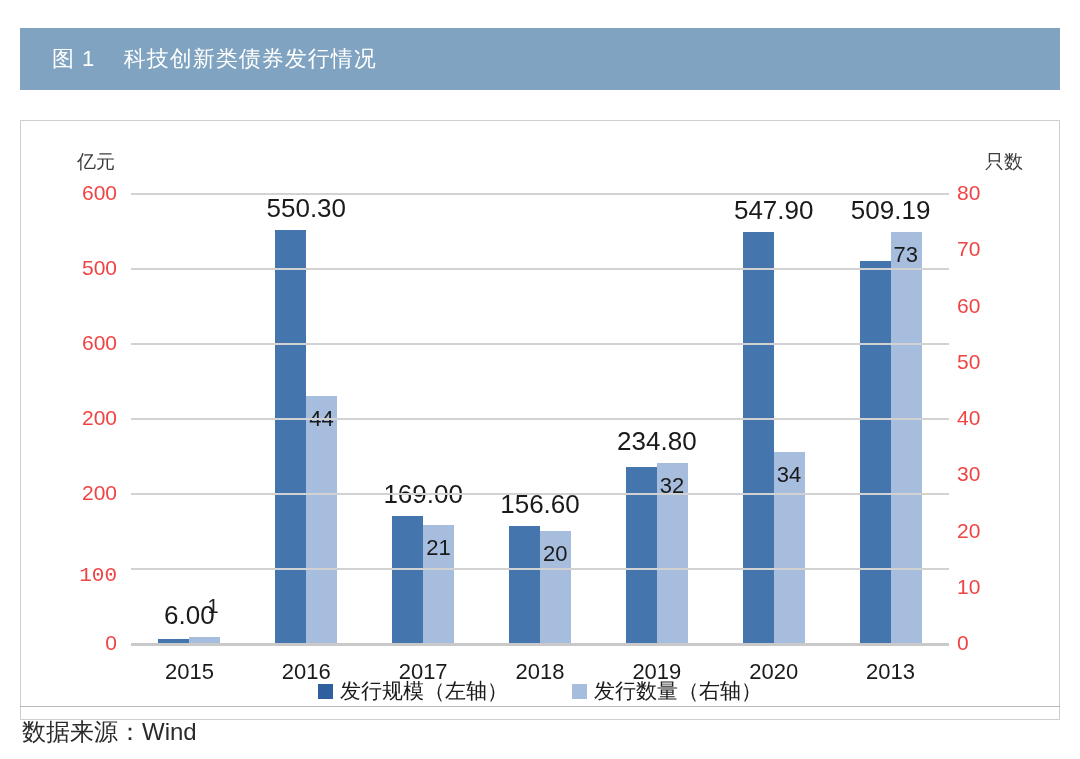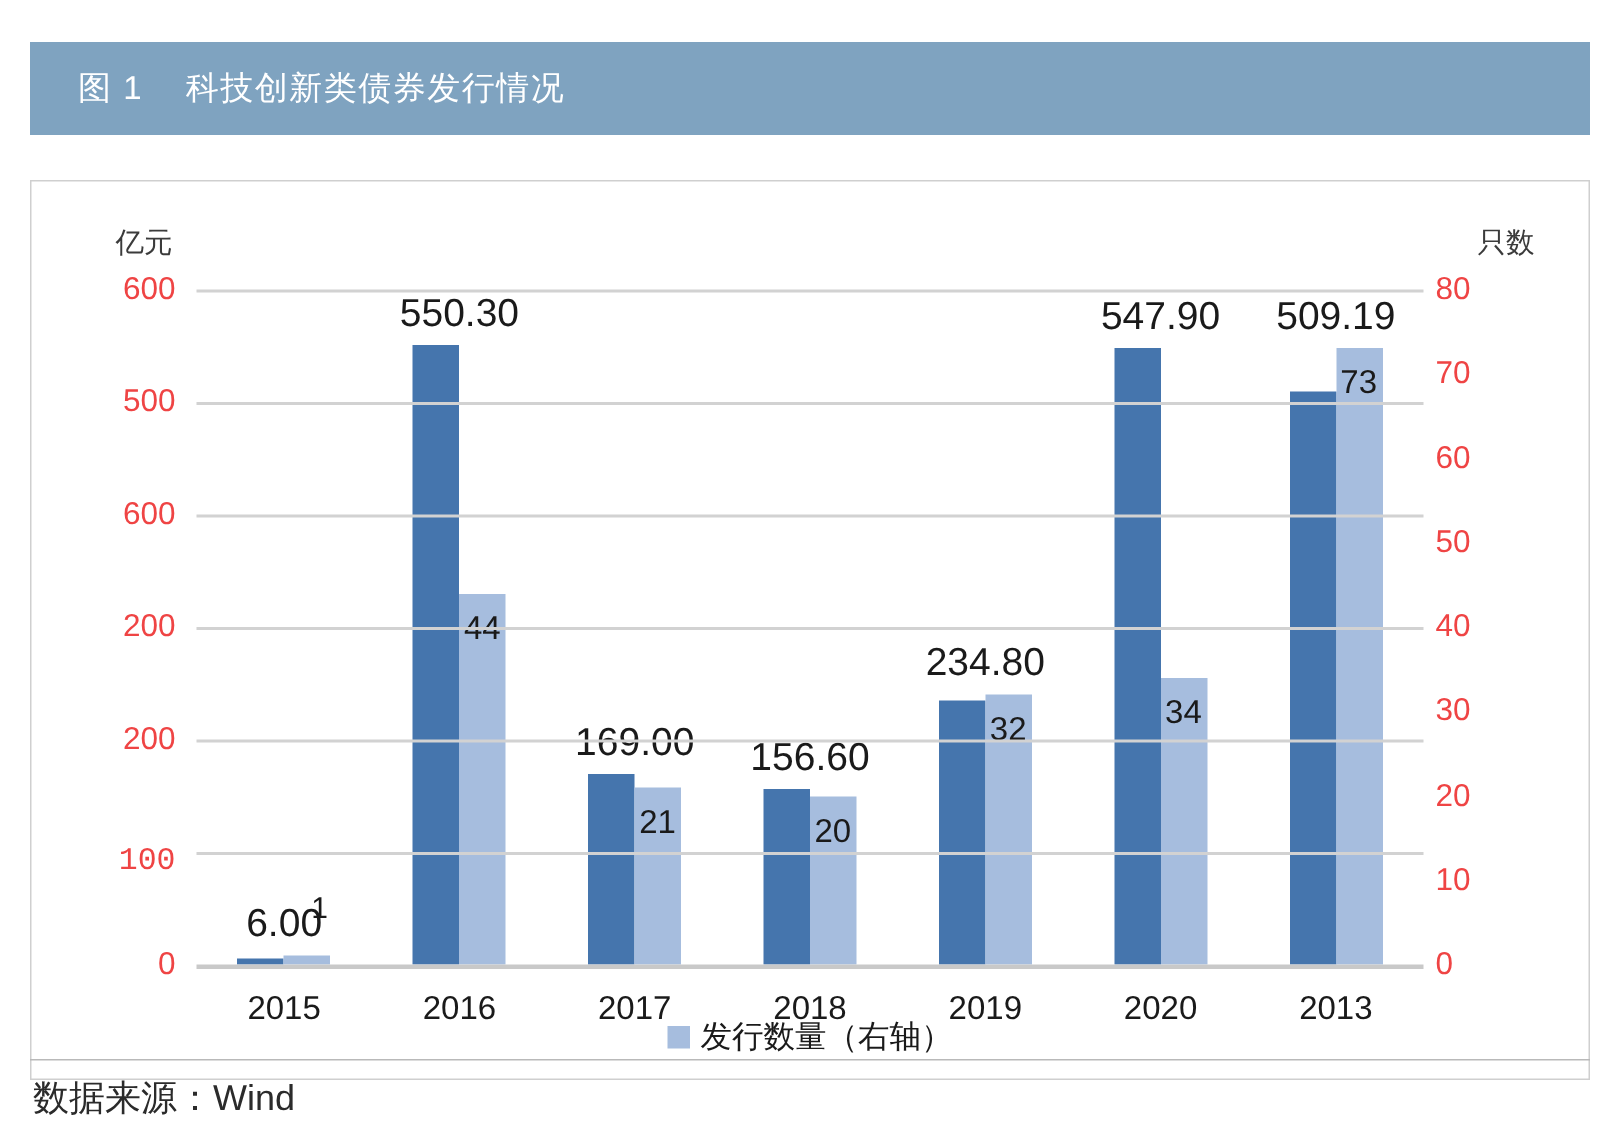--- a/index.html
+++ b/index.html
@@ -285,20 +285,24 @@
         <div class="ytick right" style="top: 168.75px;">50</div>
         <div class="ytick right" style="top: 225px;">40</div>
         <div class="ytick right" style="top: 281.25px;">30</div>
         <div class="ytick right" style="top: 337.5px;">20</div>
         <div class="ytick right" style="top: 393.75px;">10</div>
         <div class="ytick right" style="top: 450px;">0</div>
       </div>
 
     <div class="legend" id="legend">
         <div class="legend-item">
+          <span class="swatch" style="background: rgb(47, 95, 158);"></span>
+          <span>发行规模（左轴）</span>
+        </div>
+        <div class="legend-item">
           <span class="swatch" style="background: rgb(166, 189, 222);"></span>
           <span>发行数量（右轴）</span>
         </div>
       </div>
   </div>
 
   <div class="source-rule"></div>
   <div class="source">数据来源：Wind</div>
 
 </div>

